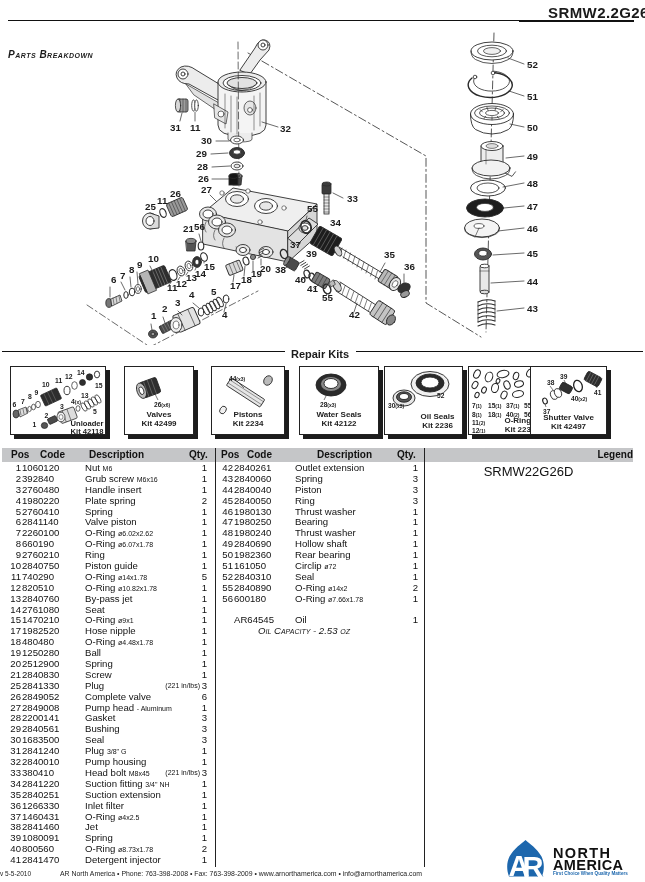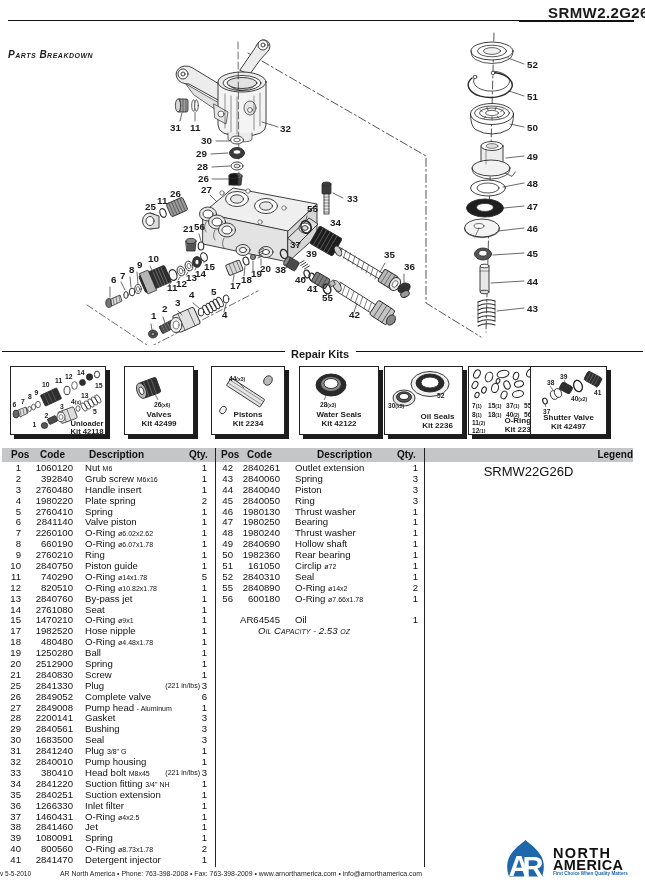--- a/index.html
+++ b/index.html
@@ -3,21 +3,21 @@
 <meta charset="utf-8">
 <style>
 html,body{margin:0;padding:0;background:#fff;}
 body{width:645px;height:882px;position:relative;overflow:hidden;font-family:"Liberation Sans",sans-serif;color:#1a1a1a;}
 .abs{position:absolute;}
 
 #tblL,#tblR{position:absolute;top:463px;}
 .r{position:relative;height:10.9px;line-height:10.9px;font-size:9.6px;white-space:nowrap;color:#111;}
 .r s{text-decoration:none;position:absolute;top:0;}
 .p{left:0;width:21px;text-align:right;}
-.c{left:22px;width:51px;text-align:right;}
+.c{left:22px;width:51px;}
 .d{left:85px;}
 .q{left:150px;width:57px;text-align:right;}
 .sm{font-size:7px;}
 .tq{position:absolute;font-size:7px;}
 .h{position:absolute;top:449px;font-size:10px;font-weight:bold;color:#111;}
 .vline{position:absolute;top:448px;width:1.2px;height:419px;background:#222;}
 .kit{position:absolute;top:366px;height:67px;background:#fff;border:1px solid #222;box-shadow:4px 4px 0 #1c1c1c;}
 .kt{position:absolute;width:100%;text-align:center;font-weight:bold;font-size:8px;line-height:8.5px;color:#222;}
 </style>
 </head>

